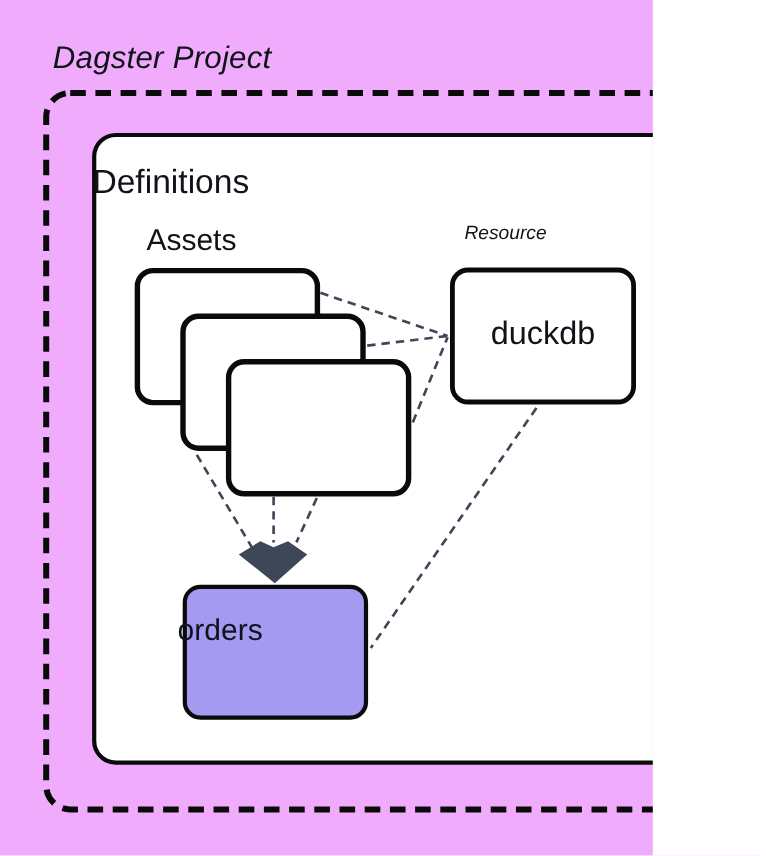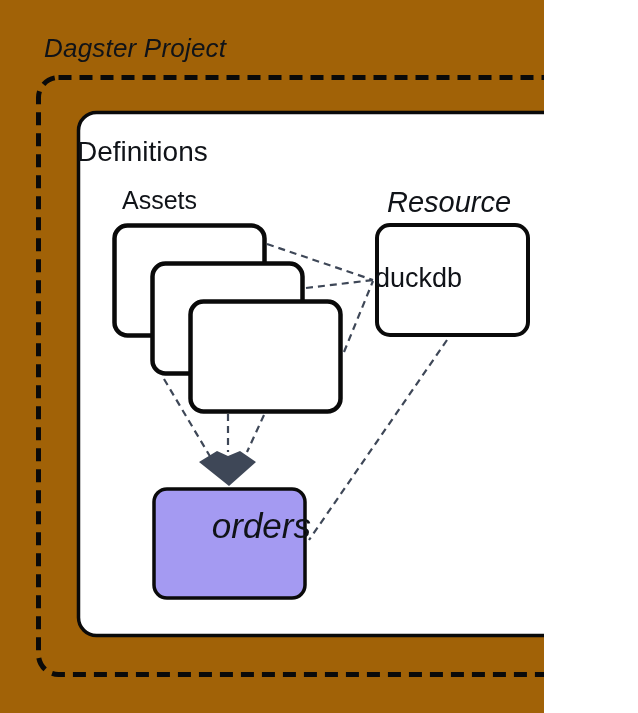--- a/index.html
+++ b/index.html
@@ -5,21 +5,21 @@
   html, body {
     margin: 0;
     padding: 0;
     background: #ffffff;
     font-family: "Liberation Sans", "DejaVu Sans", sans-serif;
   }
   .canvas {
     position: relative;
     width: 544px;
     height: 713px;
-    background: #a16207;
+    background: #f0abfc;
     overflow: hidden;
   }
   .canvas svg {
     position: absolute;
     left: 0;
     top: 0;
   }
   .label {
     position: absolute;
     color: #101318;
@@ -43,38 +43,38 @@
   }
   .assets-label {
     left: 122px;
     top: 186px;
     font-size: 25px;
     font-weight: 500;
   }
   .resource-label {
     left: 387px;
     top: 186px;
-    font-size: 29px;
+    font-size: 16px;
     font-style: italic;
     font-weight: 500;
   }
   .duckdb-label {
     left: 375px;
     top: 263px;
     width: 155px;
+    text-align: center;
     font-size: 27px;
   }
   .orders-label {
     left: 148px;
     top: 508px;
     width: 163px;
-    text-align: right;
-    font-size: 35px;
+    text-align: left;
+    font-size: 25px;
     line-height: 35px;
-    font-style: italic;
   }
 </style>
 </head>
 <body>
 
 <div class="canvas">
 
   <svg width="638" height="713" viewBox="0 0 638 713">
 
     <rect x="38.5" y="77.5" width="563" height="597" rx="20" fill="none" stroke="#0a0a0a" stroke-width="5" stroke-dasharray="13 8"></rect>

